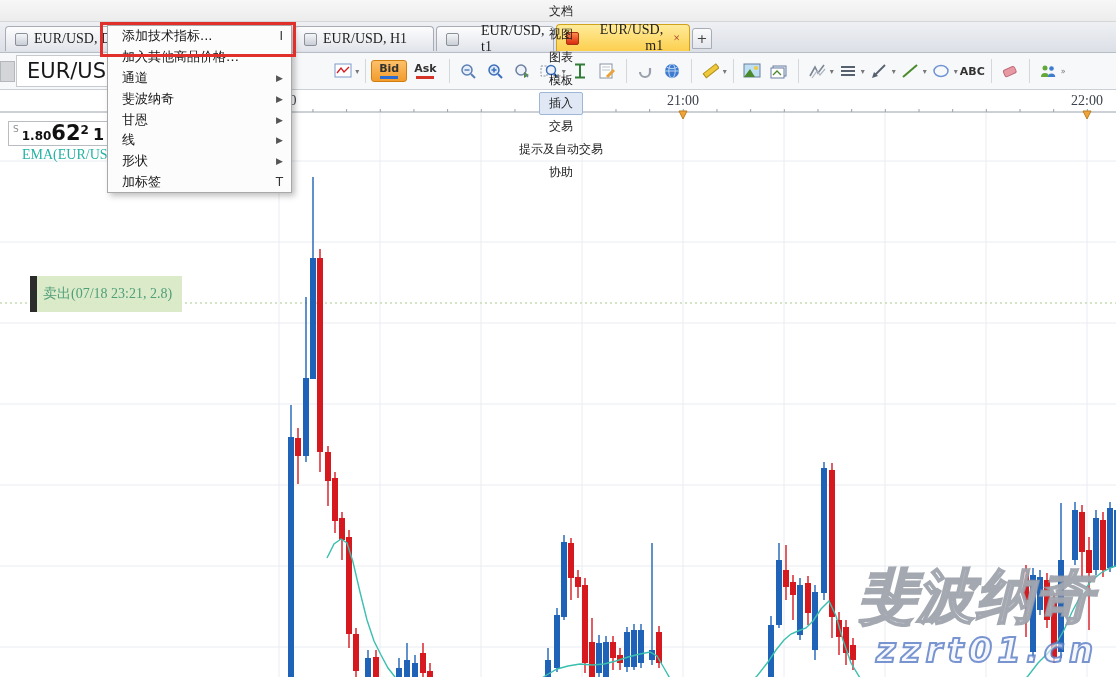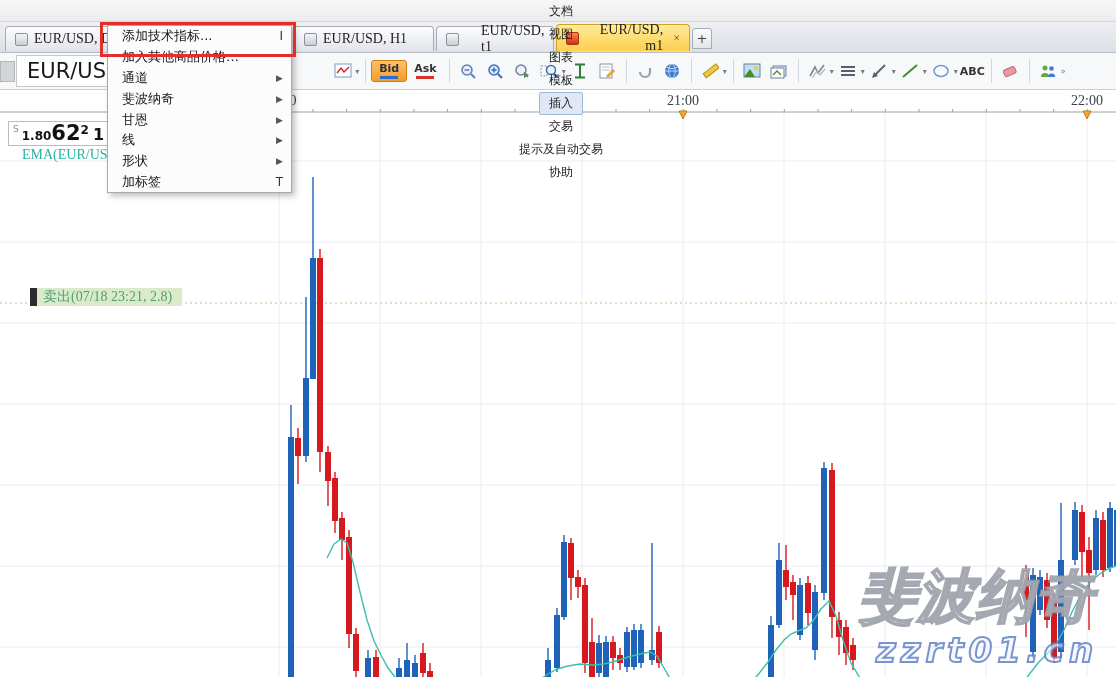--- a/index.html
+++ b/index.html
@@ -51,21 +51,21 @@
               font-family:"Liberation Serif","DejaVu Serif",serif;font-size:14px;color:#3c414a;}
   #quote-box{position:absolute;left:8px;top:31px;width:126px;height:25px;background:#fff;
              border:1px solid #b9bcc1;box-sizing:border-box;display:flex;align-items:baseline;padding:0 4px;}
   #quote-side{font-size:9px;color:#8a8d92;margin-right:3px;align-self:flex-start;margin-top:2px;}
   #quote-big{font-size:12px;font-weight:bold;color:#111;}
   #quote-pips{font-size:21px;font-weight:bold;color:#111;line-height:23px;}
   #quote-frac{font-size:12px;font-weight:bold;color:#111;align-self:flex-start;margin-top:1px;}
   #quote-last{font-size:16px;font-weight:bold;color:#111;margin-left:4px;}
   #ema-label{position:absolute;left:22px;top:57px;font-family:"Liberation Serif","DejaVu Serif",serif;
              font-size:14px;color:#26b3a4;}
-  #sell-marker{position:absolute;left:30px;top:198px;display:flex;align-items:stretch;height:18px;}
+  #sell-marker{position:absolute;left:30px;top:186px;display:flex;align-items:stretch;height:36px;}
   #sell-bar{width:7px;background:#2c2c2c;}
   #sell-label{background:rgba(216,233,196,0.92);color:#4f9e78;
               font-family:"Liberation Serif","DejaVu Serif",serif;font-size:14px;
               display:flex;align-items:center;padding:0 10px 0 6px;white-space:nowrap;}
   #wm1{position:absolute;left:858px;top:468px;font-size:58px;font-weight:bold;font-style:italic;
        letter-spacing:1px;color:rgba(255,255,255,0.82);-webkit-text-stroke:2px rgba(148,153,163,0.85);
        white-space:nowrap;z-index:3;}
   #wm2{position:absolute;left:876px;top:540px;font-size:34px;font-weight:bold;font-style:italic;
        letter-spacing:5px;color:rgba(240,244,252,0.6);-webkit-text-stroke:2px rgba(88,122,196,0.8);
        white-space:nowrap;z-index:3;}

